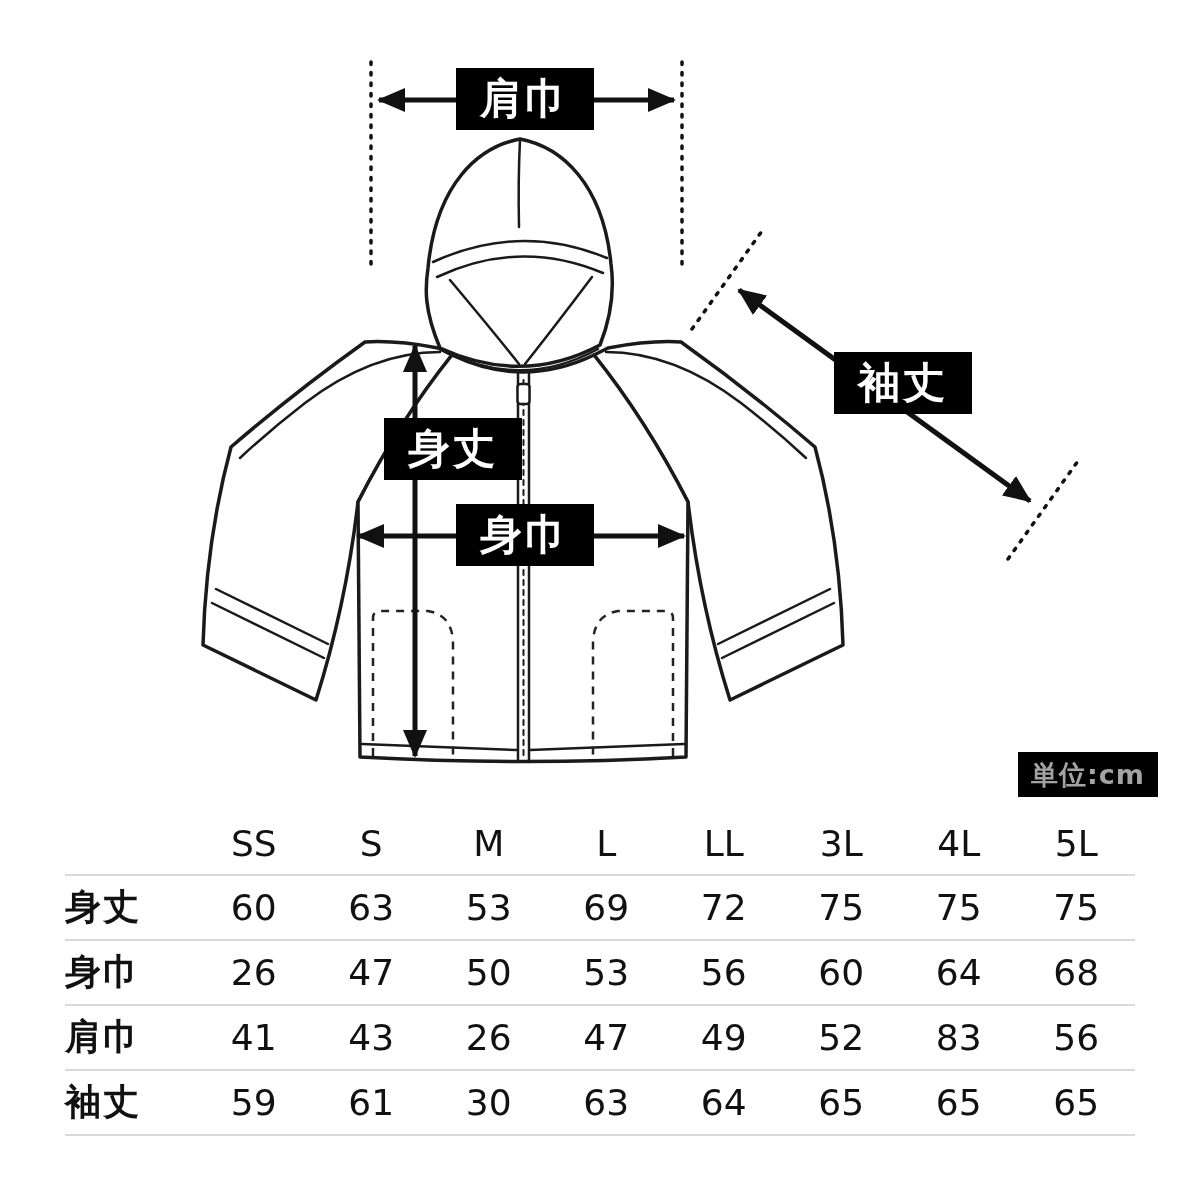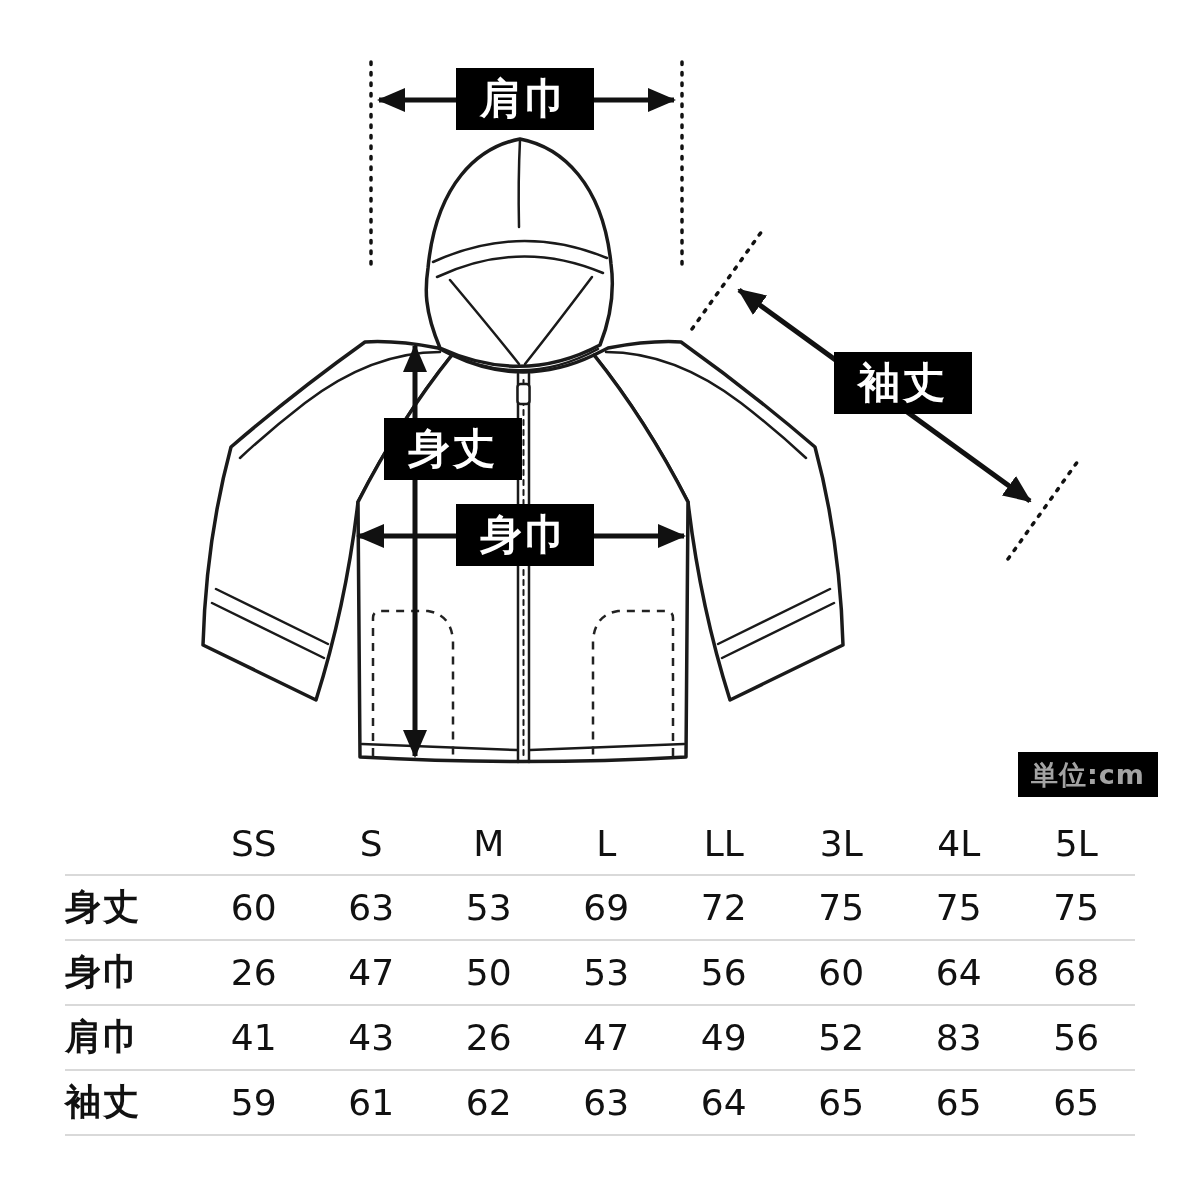--- a/index.html
+++ b/index.html
@@ -173,21 +173,21 @@
       <span class="c">49</span>
       <span class="c">52</span>
       <span class="c">83</span>
       <span class="c">56</span>
     </div>
 
     <div class="trow">
       <span class="rl">袖丈</span>
       <span class="c">59</span>
       <span class="c">61</span>
-      <span class="c">62</span>
+      <span class="c">30</span>
       <span class="c">63</span>
       <span class="c">64</span>
       <span class="c">65</span>
       <span class="c">65</span>
       <span class="c">65</span>
     </div>
   </div>
 
 </div>
 

